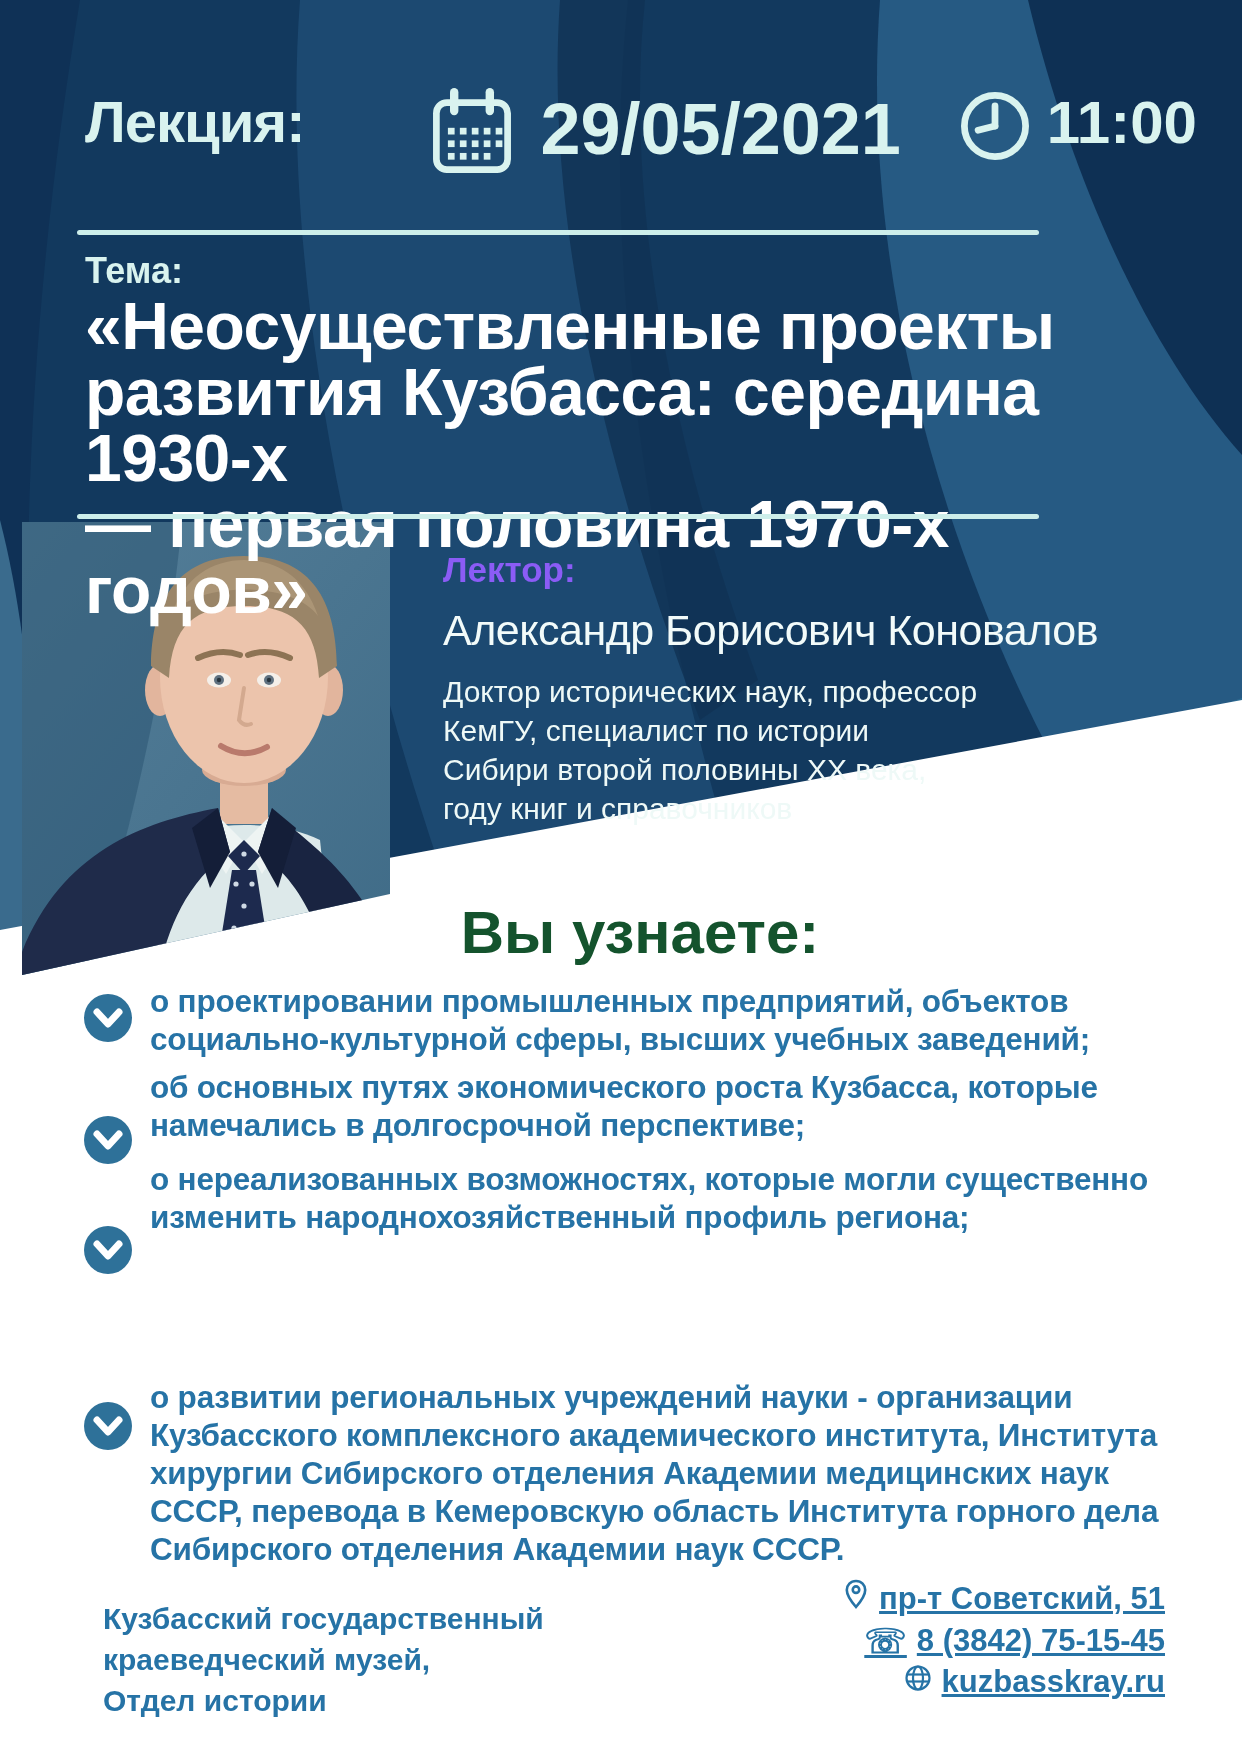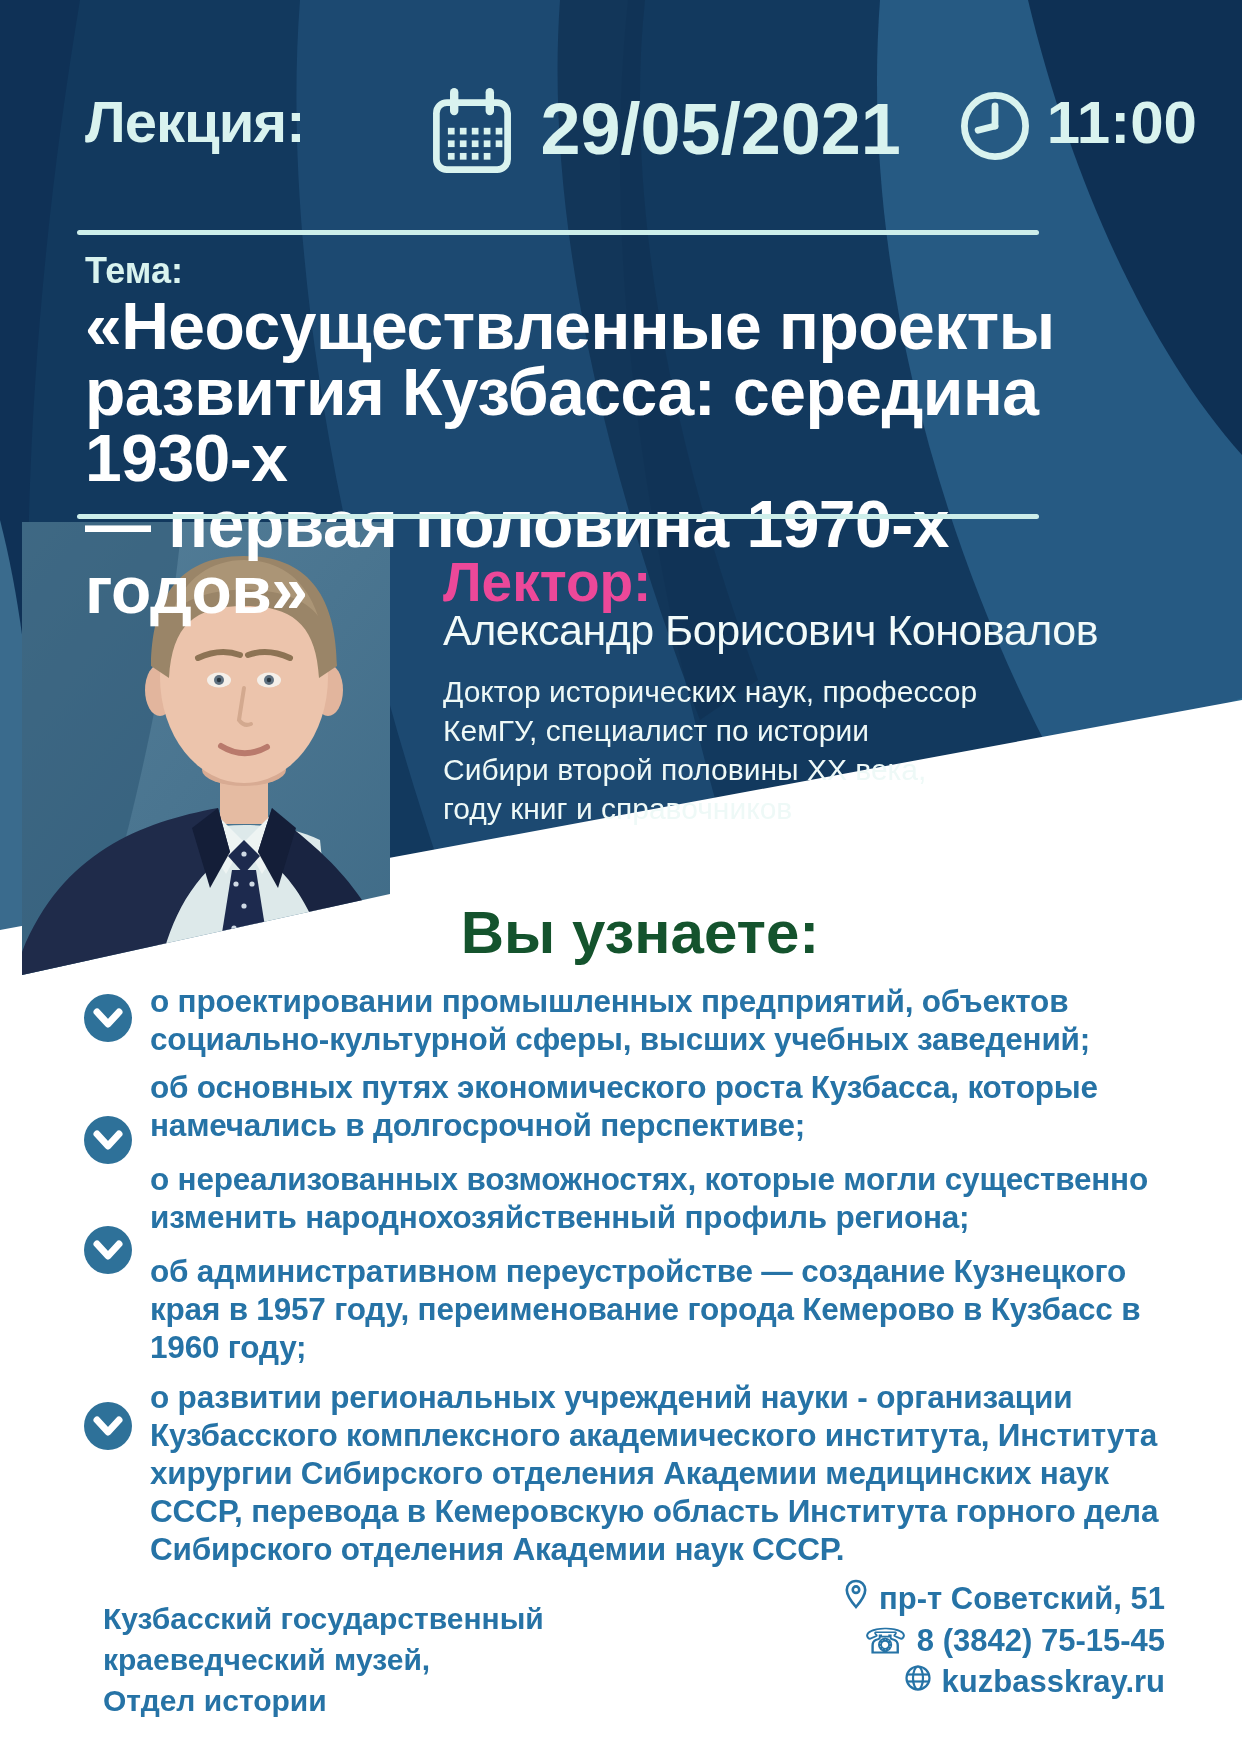--- a/index.html
+++ b/index.html
@@ -34,21 +34,21 @@
     position:absolute;left:85px;top:250px;z-index:4;
     color:#d9f3ef;font-size:36px;font-weight:bold;
   }
   .title{
     position:absolute;left:85px;top:293px;width:1100px;z-index:4;
     color:#ffffff;font-size:66px;font-weight:bold;line-height:66px;letter-spacing:-0.5px;
   }
   
   .lector-label{
     position:absolute;left:443px;top:550px;z-index:4;
-    color:#ec4899;font-size:55px;font-weight:bold;
+    color:#8b5cf6;font-size:35px;font-weight:bold;
   }
   .lector-name{
     position:absolute;left:443px;top:606px;z-index:4;
     color:#f2fbfa;font-size:43px;font-weight:normal;letter-spacing:-0.5px;white-space:nowrap;
   }
   .lector-bio{
     position:absolute;left:443px;top:672px;width:640px;z-index:4;
     color:#eef9f7;font-size:30px;line-height:39px;font-weight:normal;
   }
   
@@ -78,21 +78,21 @@
   
   .footer-org{
     position:absolute;left:85px;top:1580px;z-index:4;margin:18px;
     color:#2673a6;font-size:30px;font-weight:bold;line-height:41px;
   }
   .footer-contacts{
     position:absolute;right:77px;top:1578px;z-index:4;
     display:flex;flex-direction:column;align-items:flex-end;gap:4px;
     color:#2673a6;font-size:31px;font-weight:bold;line-height:37px;
   }
-  .contact-row{display:flex;align-items:center;gap:10px;white-space:nowrap;}
+  .contact-row{display:flex;align-items:center;gap:10px;white-space:nowrap;text-decoration:underline;}
   .phone-glyph{font-size:34px;line-height:30px;}
 </style>
 </head>
 <body>
 
 <div class="poster">
 
   <svg class="bg-svg" viewBox="0 0 1242 1750" preserveAspectRatio="none">
     <rect x="0" y="0" width="1242" height="1750" fill="#12395e"></rect>
     <path d="M0,0 L80,0 C45,210 25,430 28,650 L0,650 Z" fill="#0f3156"></path>
@@ -219,21 +219,20 @@
     <div>КемГУ, специалист по истории</div>
     <div>Сибири второй половины XX века,</div>
     <div>году книг и справочников</div>
   </div>
 
   <div class="learn-heading">Вы узнаете:</div>
 
   <p class="bullet-text bt1">о проектировании промышленных предприятий, объектов социально-культурной сферы, высших учебных заведений;</p>
   <p class="bullet-text bt2">об основных путях экономического роста Кузбасса, которые намечались в долгосрочной перспективе;</p>
   <p class="bullet-text bt3">о нереализованных возможностях, которые могли существенно изменить народнохозяйственный профиль региона;</p>
-  <p class="bullet-text bt4">об административном переустройстве — создание Кузнецкого края в 1957 году, переименование города Кемерово в Кузбасс в 1960 году;</p>
   <p class="bullet-text bt5">о развитии региональных учреждений науки - организации Кузбасского комплексного академического института, Института хирургии Сибирского отделения Академии медицинских наук СССР, перевода в Кемеровскую область Института горного дела Сибирского отделения Академии наук СССР.</p>
 
   <div class="check-circle cc1">
     <svg width="48" height="48" viewBox="0 0 48 48">
         <polyline points="13,18 24,30 35,18" fill="none" stroke="#ffffff" stroke-width="7" stroke-linecap="round" stroke-linejoin="round"></polyline>
       </svg>
   </div>
   <div class="check-circle cc2">
     <svg width="48" height="48" viewBox="0 0 48 48">
         <polyline points="13,18 24,30 35,18" fill="none" stroke="#ffffff" stroke-width="7" stroke-linecap="round" stroke-linejoin="round"></polyline>

